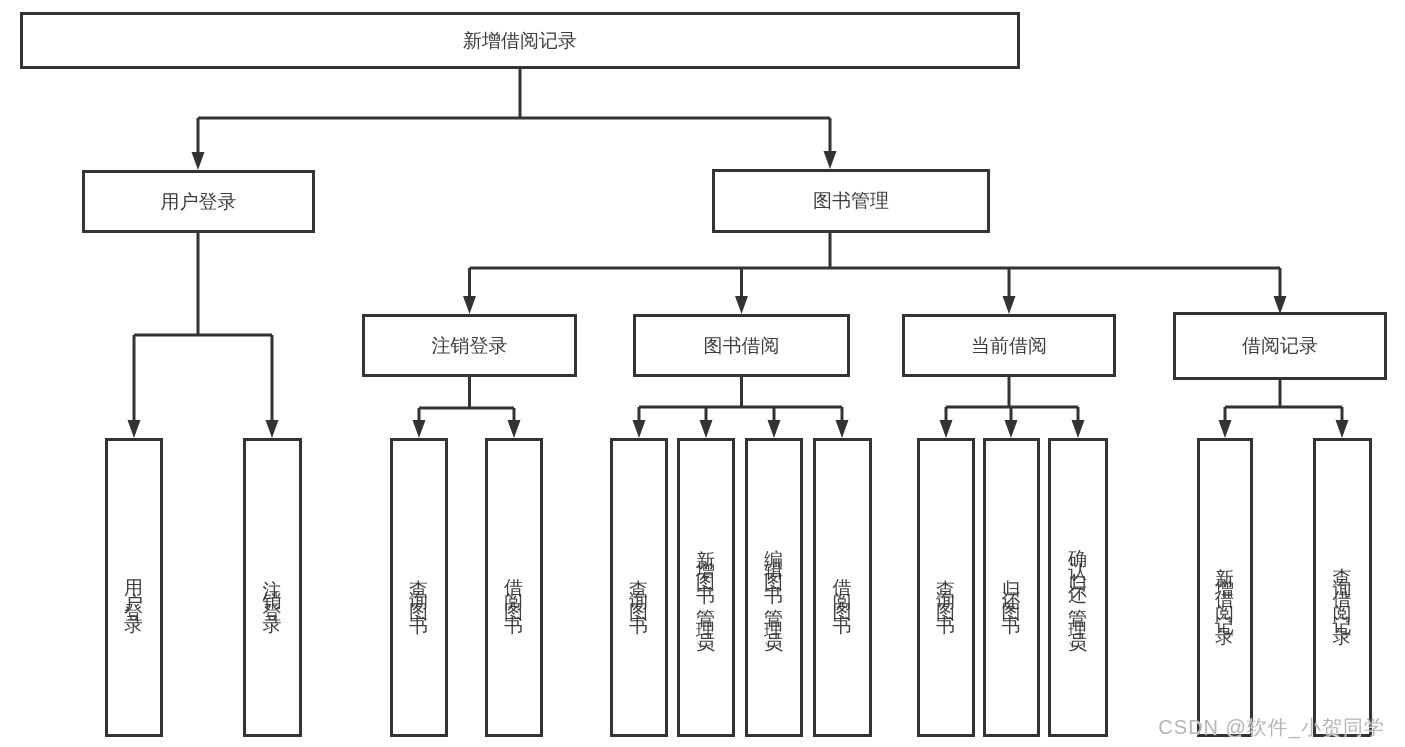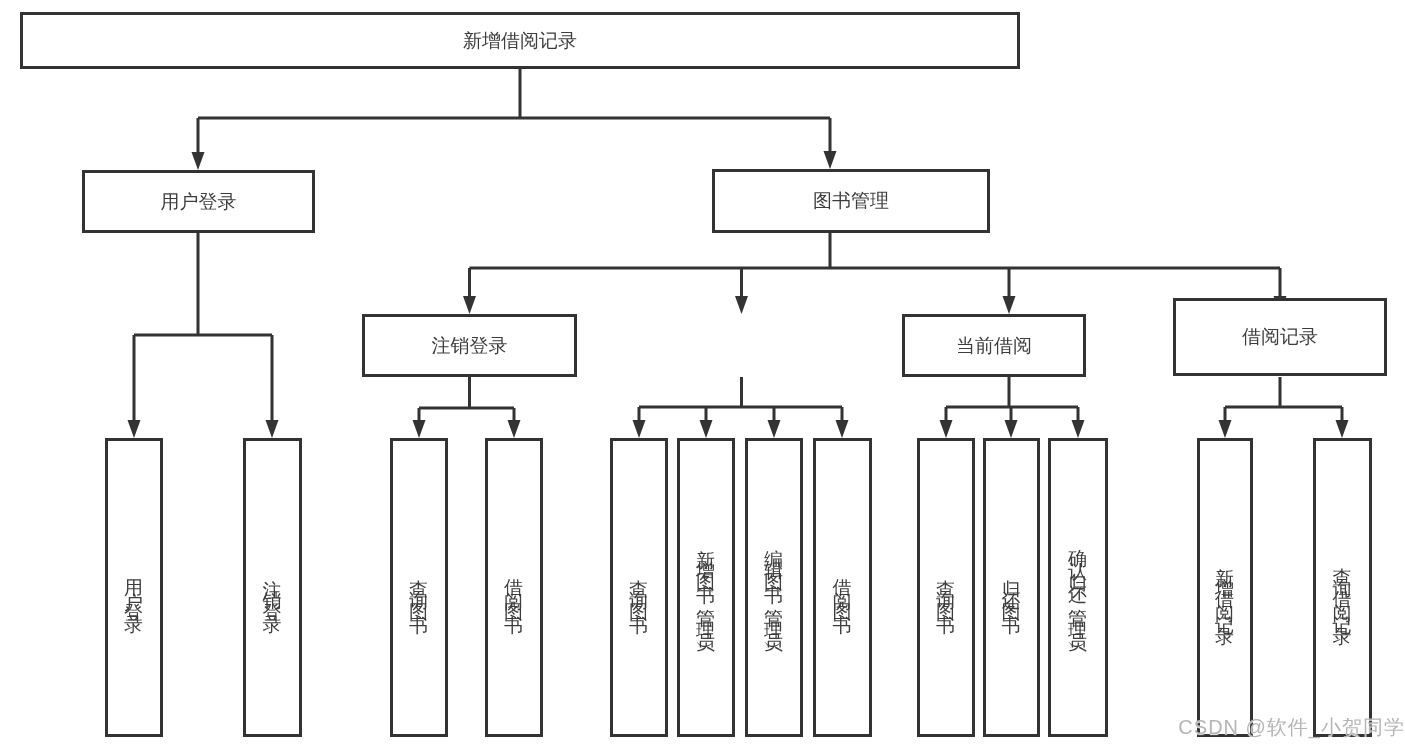--- a/index.html
+++ b/index.html
@@ -26,21 +26,21 @@
   }
   .vnode{
     writing-mode:vertical-rl;
     text-orientation:mixed;
     letter-spacing:12px;
     line-height:1;
     font-size:19px;
   }
   .watermark{
     position:absolute;
-    right:0;
+    right:20px;
     top:714px;
     font-size:20px;
     color:#b5b5b5;
     letter-spacing:1px;
     text-shadow:0 1px 1px #ffffff;
     z-index:3;
   }
 </style>
 </head>
 <body>
@@ -89,22 +89,23 @@
       <polygon points="1335.5,420 1348.5,420 1342,438"></polygon>
     </g>
   </svg>
 
   <div class="node" style="left:20px;top:12px;width:1000px;height:57px">新增借阅记录</div>
 
   <div class="node" style="left:82px;top:170px;width:233px;height:63px">用户登录</div>
   <div class="node" style="left:712px;top:169px;width:278px;height:64px">图书管理</div>
 
   <div class="node" style="left:362px;top:314px;width:215px;height:63px">注销登录</div>
-  <div class="node" style="left:902px;top:314px;width:184px;height:63px">当前借阅</div>
-  <div class="node" style="left:1173px;top:298px;width:214px;height:78px">借阅记录</div>
+  <div class="node" style="left:633px;top:314px;width:217px;height:63px">图书借阅</div>
+  <div class="node" style="left:902px;top:314px;width:214px;height:63px">当前借阅</div>
+  <div class="node" style="left:1173px;top:312px;width:214px;height:68px">借阅记录</div>
 
   <div class="node vnode" style="left:105px;top:438px;width:58px;height:299px">用户登录</div>
   <div class="node vnode" style="left:243px;top:438px;width:59px;height:299px">注销登录</div>
 
   <div class="node vnode" style="left:390px;top:438px;width:58px;height:299px">查询图书</div>
   <div class="node vnode" style="left:485px;top:438px;width:58px;height:299px">借阅图书</div>
 
   <div class="node vnode" style="left:610px;top:438px;width:58px;height:299px">查询图书</div>
   <div class="node vnode" style="left:677px;top:438px;width:58px;height:299px">新增图书（管理员）</div>
   <div class="node vnode" style="left:745px;top:438px;width:58px;height:299px">编辑图书（管理员）</div>

